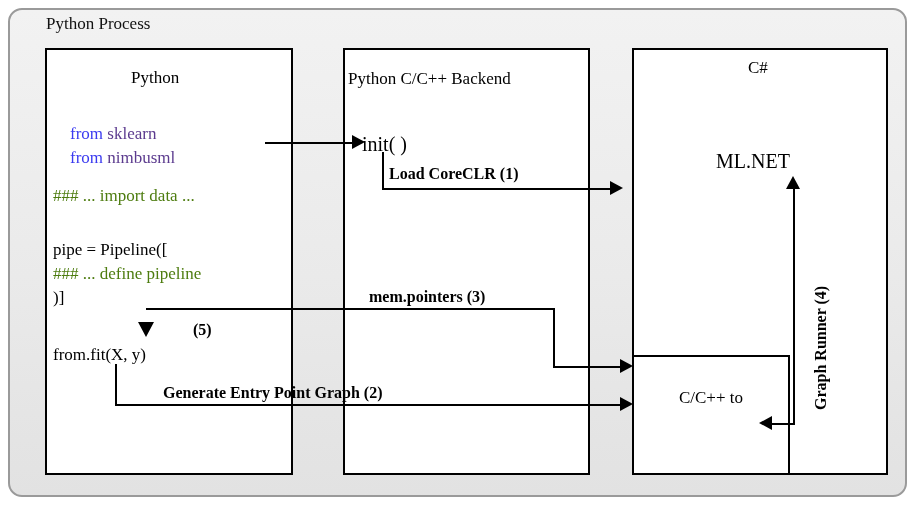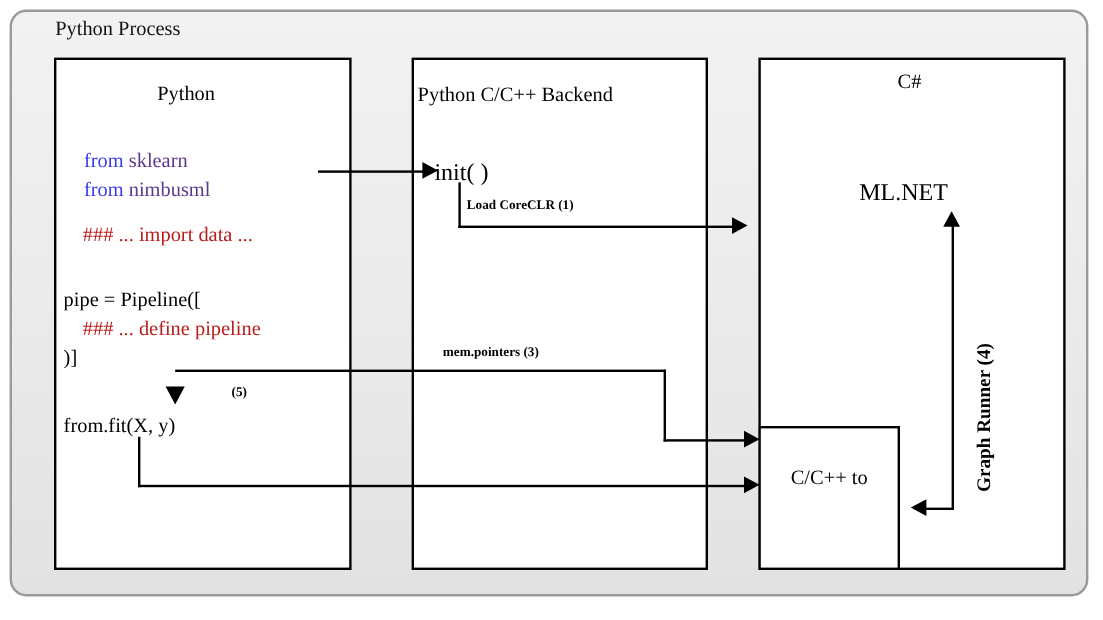--- a/index.html
+++ b/index.html
@@ -19,24 +19,24 @@
   .panel{
     position:absolute;background:#ffffff;border:2px solid #000;box-sizing:border-box;
   }
   .panel-title{
     position:absolute;font-size:17px;color:#000;white-space:nowrap;
   }
 
   .code-line{position:absolute;font-size:17px;white-space:pre;color:#000;}
   .kw{color:#3a3af0;}
   .mod{color:#5b3a8e;}
-  .cmt{color:#b91c1c;margin-left:16px;}
+  .cmt{color:#4d7c0f;}
 
   .plain{position:absolute;font-size:20px;color:#000;white-space:nowrap;}
-  .bold-label{position:absolute;font-size:11px;font-weight:bold;color:#000;white-space:nowrap;}
+  .bold-label{position:absolute;font-size:16px;font-weight:bold;color:#000;white-space:nowrap;}
 
   .hline{position:absolute;height:0;border-top:2px solid #000;}
   .vline{position:absolute;width:0;border-left:2px solid #000;}
 
   .arrow-r{position:absolute;width:0;height:0;
     border-top:7px solid transparent;border-bottom:7px solid transparent;border-left:13px solid #000;}
   .arrow-l{position:absolute;width:0;height:0;
     border-top:7px solid transparent;border-bottom:7px solid transparent;border-right:13px solid #000;}
   .arrow-u{position:absolute;width:0;height:0;
     border-left:7px solid transparent;border-right:7px solid transparent;border-bottom:13px solid #000;}
@@ -75,21 +75,21 @@
   <div class="code-line" style="left:53px;top:345px;">from.fit(X, y)</div>
 
   <div class="panel" style="left:343px;top:48px;width:247px;height:427px;"></div>
   <div class="panel-title" style="left:348px;top:69px;">Python C/C++ Backend</div>
   <div class="plain" style="left:362px;top:133px;">init( )</div>
 
   <div class="panel" style="left:632px;top:48px;width:256px;height:427px;"></div>
   <div class="panel-title" style="left:748px;top:58px;">C#</div>
   <div class="plain" style="left:716px;top:150px;">ML.NET</div>
 
-  <div class="bridge-box" style="left:632px;top:355px;width:118px;height:120px;">
+  <div class="bridge-box" style="left:632px;top:355px;width:158px;height:120px;">
     <div class="bridge-text" style="top:30px;">C/C++ to</div>
   </div>
 
   <div class="hline" style="left:265px;top:142px;width:88px;"></div>
   <div class="arrow-r" style="left:352px;top:135px;"></div>
 
   <div class="vline" style="left:382px;top:152px;height:38px;"></div>
   <div class="hline" style="left:382px;top:188px;width:230px;"></div>
   <div class="arrow-r" style="left:610px;top:181px;"></div>
   <div class="bold-label" style="left:389px;top:165px;">Load CoreCLR (1)</div>
@@ -99,20 +99,21 @@
   <div class="hline" style="left:553px;top:366px;width:75px;"></div>
   <div class="arrow-r" style="left:620px;top:359px;"></div>
   <div class="bold-label" style="left:369px;top:288px;">mem.pointers (3)</div>
 
   <div class="arrow-d" style="left:138px;top:322px;"></div>
   <div class="bold-label" style="left:193px;top:321px;">(5)</div>
 
   <div class="vline" style="left:115px;top:364px;height:42px;"></div>
   <div class="hline" style="left:115px;top:404px;width:513px;"></div>
   <div class="arrow-r" style="left:620px;top:397px;"></div>
+  <div class="bold-label" style="left:163px;top:384px;">Generate Entry Point Graph (2)</div>
 
   <div class="vline" style="left:793px;top:188px;height:236px;"></div>
   <div class="arrow-u" style="left:786px;top:176px;"></div>
   <div class="hline" style="left:768px;top:423px;width:27px;"></div>
   <div class="arrow-l" style="left:759px;top:416px;"></div>
   <div class="vert-label" style="left: 812px; top: 410px; height: 0px;">Graph Runner (4)</div>
 
 </div>
 
 </body></html>

